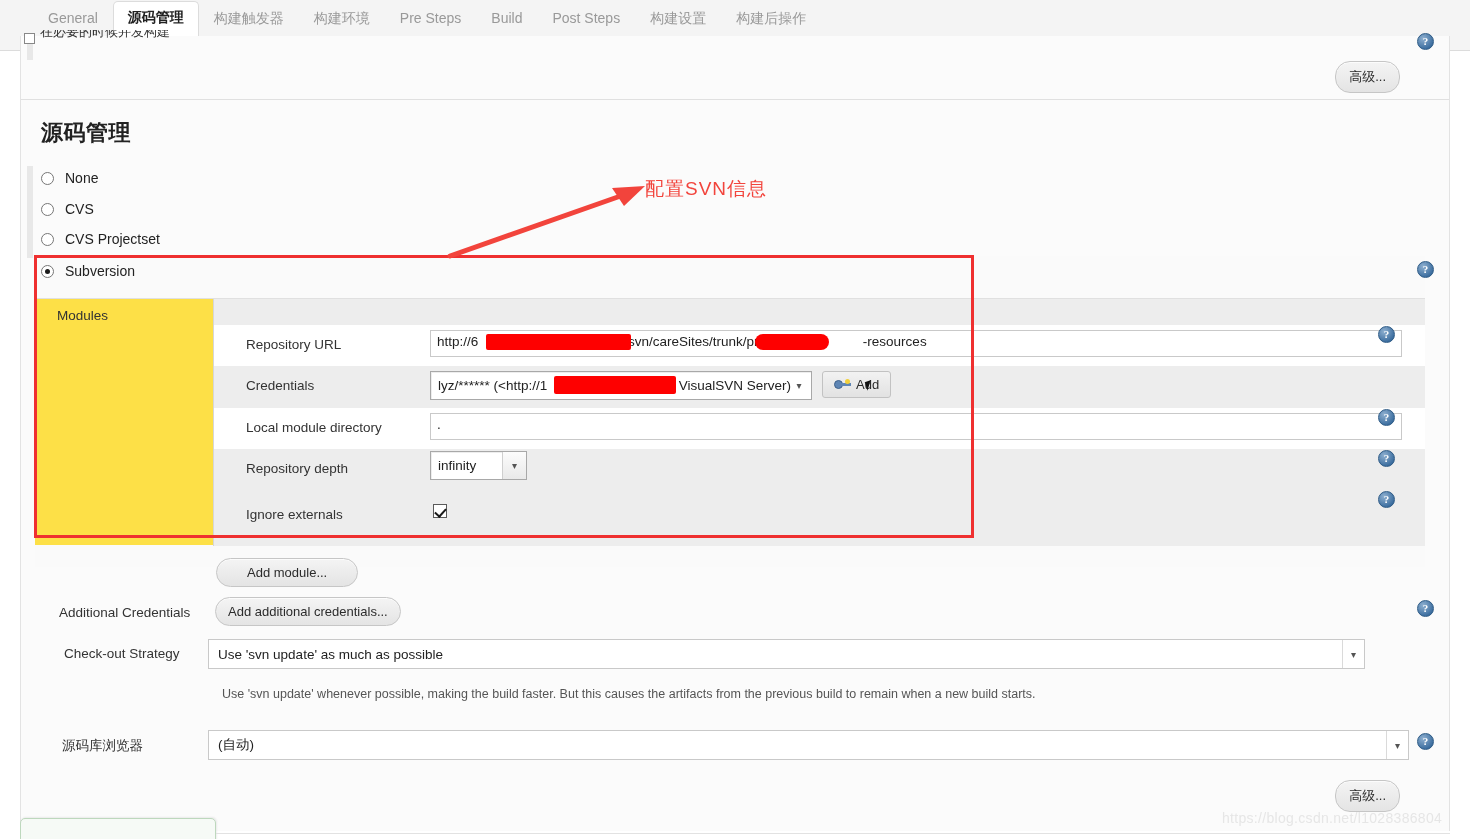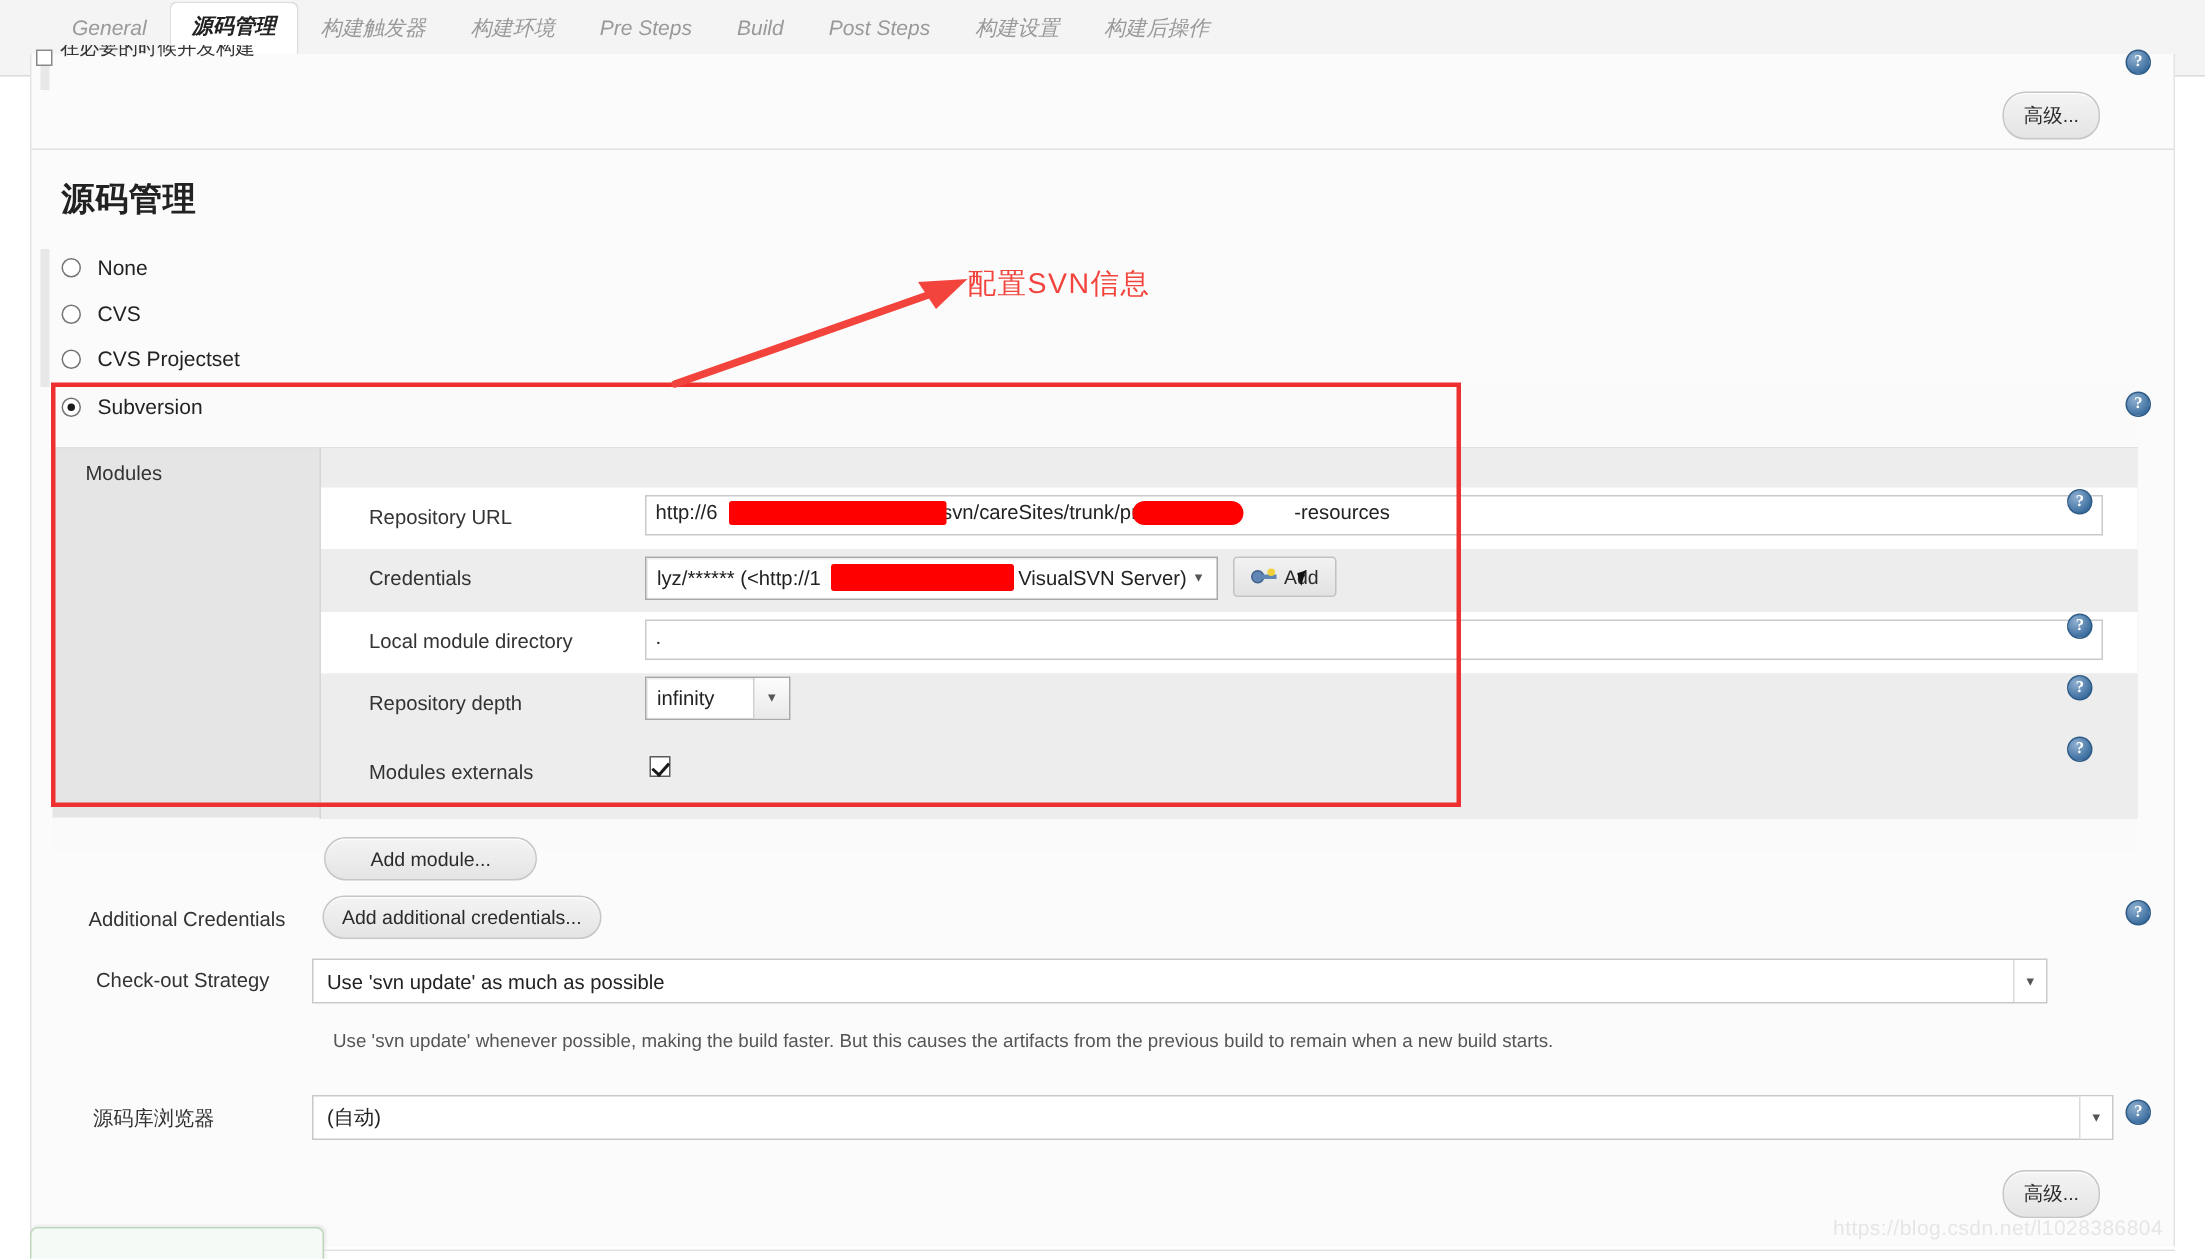--- a/index.html
+++ b/index.html
@@ -12,21 +12,20 @@
     font-size: 13px;
     color: #333;
   }
   #page { position: relative; width: 1470px; height: 839px; background: #fff; }
 
   
   .tabbar {
     position: absolute; left: 0; top: 0; width: 1470px; height: 51px;
     background: #f4f4f4;
     border-bottom: 1px solid #dcdcdc;
-    font-style: italic;
   }
   .tabbar-inner { position: absolute; left: 33px; top: 0; display: flex; align-items: flex-end; height: 36px; }
   .tab {
     font-size: 14px; color: #999; padding: 7px 14px 9px 14px;
     line-height: 17px; white-space: nowrap; cursor: pointer;
     border: 1px solid transparent; border-bottom: none;
   }
   .tab.active {
     color: #222; font-weight: bold; background: #fff;
     border: 1px solid #dcdcdc; border-bottom: 1px solid #fff;
@@ -85,21 +84,21 @@
   .vstripe { position: absolute; left: 27px; width: 6px; background: #e8e8e8; }
 
   
   .svn-panel {
     position: absolute; left: 35px; top: 256px; width: 1390px; height: 311px;
     background: #fafafa;
   }
   .svn-head { position: absolute; left: 0; top: 0; width: 1390px; height: 42px; background: #fafafa; }
   .modules-block {
     position: absolute; left: 0px; top: 42px; width: 1390px; height: 247px;
-    background: #e5e5e5; border-top: 1px solid #e0e0e0;
+    background: #fde047; border-top: 1px solid #e0e0e0;
   }
   .modules-label { position: absolute; left: 22px; top: 9px; font-size: 13.5px; color: #333; }
   .modules-divider { position: absolute; left: 178px; top: 0; width: 1px; height: 247px; background: #d6d6d6; }
   .inner-white { position: absolute; left: 179px; top: 0; width: 1211px; height: 247px; background: #ededed; }
 
   .field-row { position: absolute; left: 0; width: 1211px; }
   .field-row .lbl { position: absolute; left: 32px; font-size: 13.5px; color: #333; top: 12px; }
   .rowstripe { position: absolute; left: 0; width: 1211px; }
   .rowstripe.white { background: #ffffff; }
   .rowstripe.grey  { background: #ededed; }
@@ -319,21 +318,21 @@
 
         <div class="field-row" style="top:150px; height:46px;">
           <span class="lbl">Repository depth</span>
           <div class="selectbox" style="left:216px; top:2px; width:97px;">
             <span>infinity</span>
             <span class="selarrow">▾</span>
           </div>
         </div>
 
         <div class="field-row" style="top:196px; height:40px;">
-          <span class="lbl">Modules externals</span>
+          <span class="lbl">Ignore externals</span>
           <span class="chk" style="left:219px; top:9px;"></span>
         </div>
 
       </div>
     </div>
   </div>
 
   <div class="help" style="right:36px; top:261px;">?</div>
   <div class="help" style="right:75px; top:326px;">?</div>
   <div class="help" style="right:75px; top:450px;">?</div>

